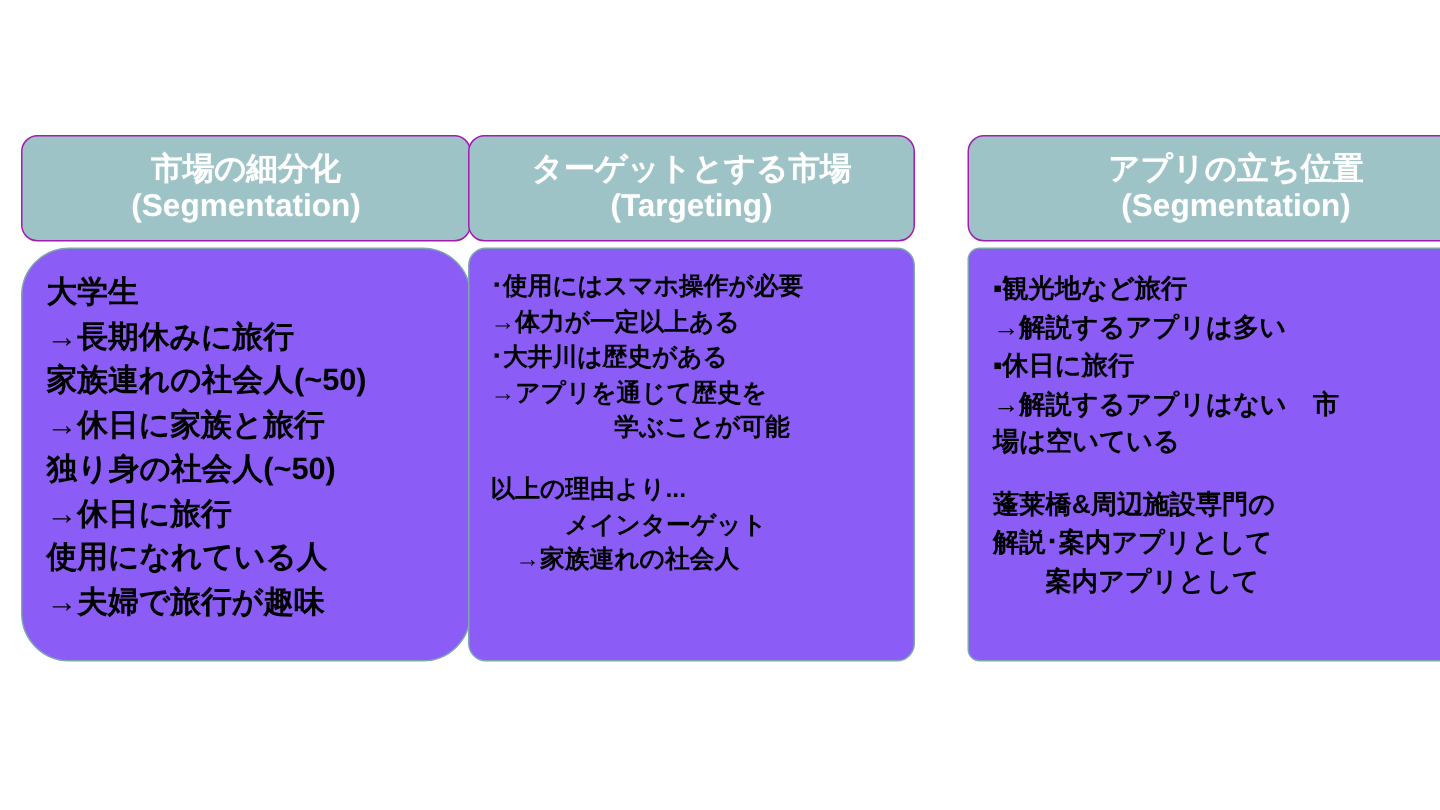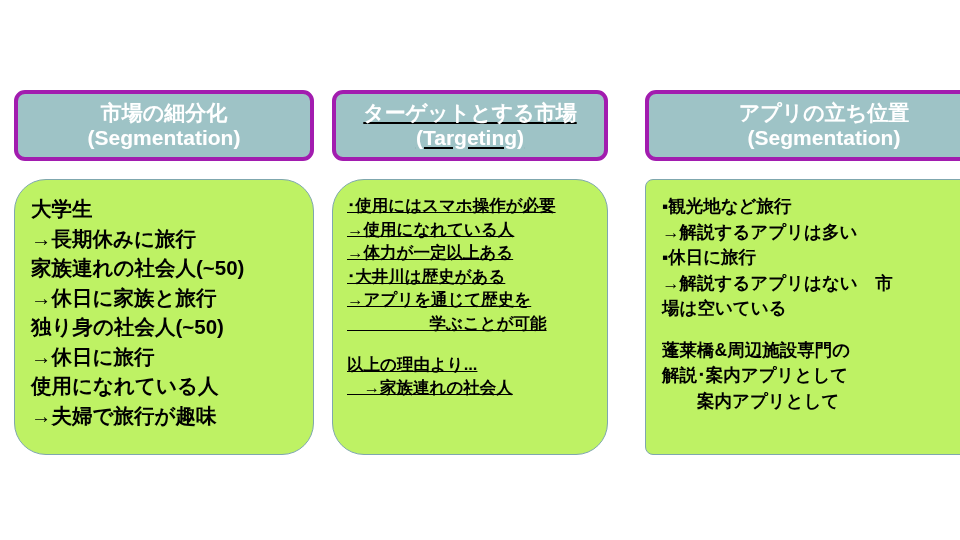--- a/index.html
+++ b/index.html
@@ -24,57 +24,57 @@
 
   .column {
     position: absolute;
     top: 90px;
     display: flex;
     flex-direction: column;
   }
 
   
   .col-1 { left: 14px;  width: 300px; }
-  .col-2 { left: 332px; width: 276px; text-decoration: underline; }
+  .col-2 { left: 312px; width: 298px; }
   .col-3 { left: 645px; width: 358px; }
 
   
   .card-header {
     box-sizing: border-box;
     height: 71px;
     background: #9ec3c6;
-    border: 4px solid #a21caf;
+    border: 1px solid #a21caf;
     border-radius: 11px;
     color: #ffffff;
     font-weight: bold;
     font-size: 21px;
     line-height: 1.18;
     display: flex;
     flex-direction: column;
     align-items: center;
     justify-content: center;
     letter-spacing: 0px;
     text-shadow: 0 0 1px rgba(255,255,255,0.25);
   }
   .card-header .ja { display: block; }
   .card-header .en { display: block; }
 
   
   .card-body {
     box-sizing: border-box;
-    margin-top: 18px;
-    background: #bef264;
+    margin-top: 4px;
+    background: #8b5cf6;
     border: 1.3px solid #7fa7ae;
     border-radius: 30px;
     color: #000000;
     font-weight: bold;
     padding: 14px 12px 14px 16px;
   }
   .col-1 .card-body { height: 276px; border-radius: 32px; }
-  .col-2 .card-body { height: 276px; border-radius: 32px; padding-left: 14px; }
+  .col-2 .card-body { height: 276px; border-radius: 12px; padding-left: 14px; }
   .col-3 .card-body { height: 276px; border-radius: 8px; padding-left: 16px; }
 
   .line {
     white-space: pre;
     display: block;
   }
 
   
   .col-1 .line { font-size: 20.5px; line-height: 29.5px; }
   .col-2 .line { font-size: 16.5px; line-height: 23.6px; }
@@ -109,29 +109,29 @@
   </div>
 
   <div class="column col-2">
     <div class="card-header">
       <span class="ja">ターゲットとする市場</span>
       <span class="en">(Targeting)</span>
     </div>
     <div class="card-body">
       <div class="block">
         <span class="line">･使用にはスマホ操作が必要</span>
-        <span class="line">→使用になれている人</span>
         <span class="line">→体力が一定以上ある</span>
         <span class="line">･大井川は歴史がある</span>
         <span class="line">→アプリを通じて歴史を</span>
         <span class="line">　　　　　学ぶことが可能</span>
       </div>
       <div class="block-gap"></div>
       <div class="block">
         <span class="line">以上の理由より...</span>
+        <span class="line">　　　メインターゲット</span>
         <span class="line">　→家族連れの社会人</span>
       </div>
     </div>
   </div>
 
   <div class="column col-3">
     <div class="card-header">
       <span class="ja">アプリの立ち位置</span>
       <span class="en">(Segmentation)</span>
     </div>

